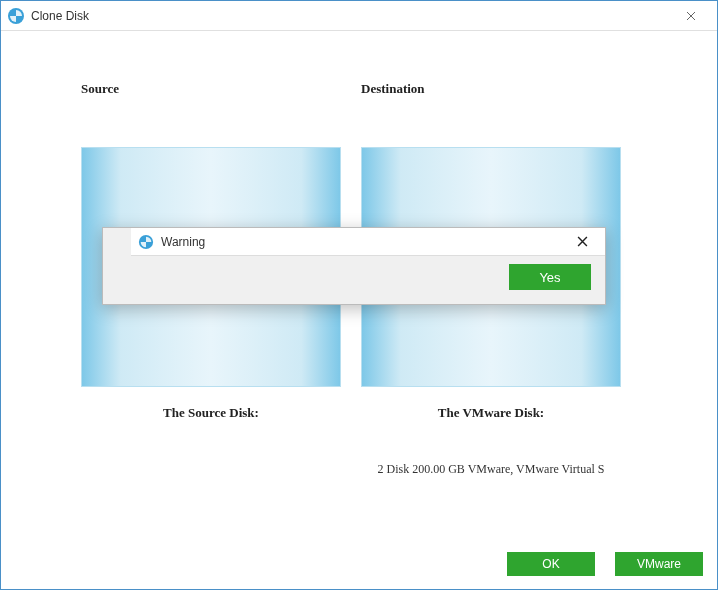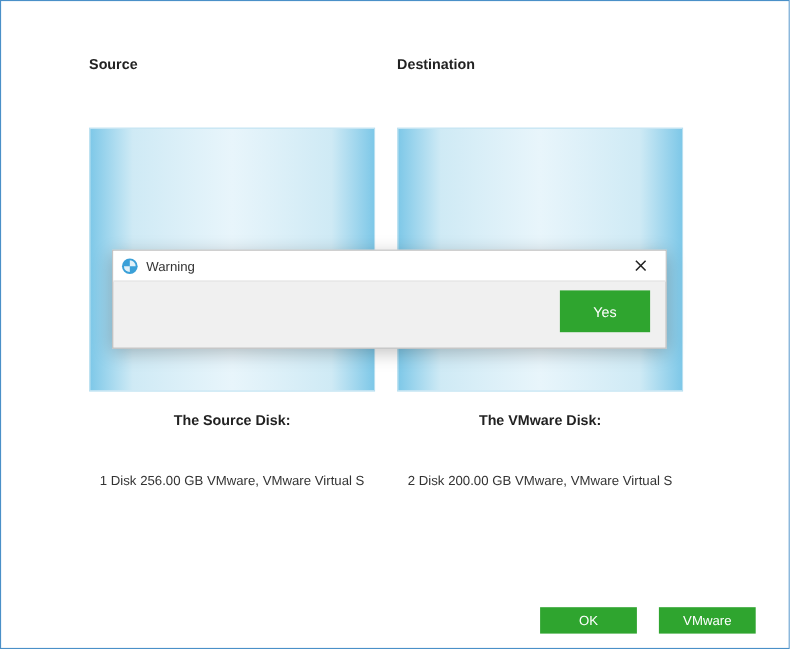--- a/index.html
+++ b/index.html
@@ -38,20 +38,21 @@
     .titlebar-close {
       width: 40px; height: 28px;
       display: flex; align-items: center; justify-content: center;
       color: #555;
       cursor: default;
     }
     .content {
       flex: 1;
       padding: 50px 120px 0 80px;
       position: relative;
+      font-family: Liberation Serif, serif;
     }
     .columns {
       display: flex;
       gap: 20px;
     }
     .col {
       flex: 1;
       display: flex;
       flex-direction: column;
       align-items: center;
@@ -82,21 +83,21 @@
       text-align: center;
       width: 260px;
       line-height: 1.4;
     }
     .footer {
       height: 50px;
       display: flex;
       align-items: center;
       justify-content: flex-end;
       gap: 20px;
-      padding-right: 30px;
+      padding-right: 14px;
     }
     .btn {
       min-width: 88px;
       height: 24px;
       background: #2fa52f;
       color: #fff;
       font-size: 12px;
       border: none;
       display: flex;
       align-items: center;
@@ -115,20 +116,21 @@
       box-shadow: 0 4px 16px rgba(0,0,0,0.25);
       z-index: 10;
     }
     .dialog-titlebar {
       height: 28px;
       background: #fff;
       display: flex;
       align-items: center;
       padding: 0 6px;
       border-bottom: 1px solid #ddd;
+      margin-left: 28px;
     }
     .dialog-titlebar .titlebar-title { font-size: 12px; }
     .dialog-close {
       width: 34px; height: 24px;
       display: flex; align-items: center; justify-content: center;
       color: #333;
       cursor: default;
     }
     .dialog-body {
       display: flex;
@@ -145,36 +147,51 @@
       line-height: 1.45;
     }
     .dialog-footer {
       display: flex;
       justify-content: flex-end;
       gap: 16px;
       padding: 8px 14px 14px 14px;
     }
     .dialog-footer .btn {
       min-width: 82px;
-      height: 38px;
+      height: 26px;
       font-size: 13px;
     }
   </style>
 </head>
 <body>
 
 <div class="window">
+  <div class="titlebar">
+    <span class="titlebar-icon">
+      <svg viewBox="0 0 18 18" width="18" height="18">
+        <circle cx="9" cy="9" r="8" fill="#3aa0d8"></circle>
+        <path d="M9 3 A6 6 0 0 1 15 9 L9 9 Z" fill="#fff" opacity="0.85"></path>
+        <path d="M9 15 A6 6 0 0 1 3 9 L9 9 Z" fill="#fff" opacity="0.85"></path>
+      </svg>
+    </span>
+    <span class="titlebar-title">Clone Disk</span>
+    <span class="titlebar-spacer"></span>
+    <span class="titlebar-close">
+      <svg viewBox="0 0 10 10" width="10" height="10">
+          <path d="M1 1 L9 9 M9 1 L1 9" stroke="#666" stroke-width="1"></path>
+        </svg>
+    </span>
+  </div>
 
   <div class="content">
     <div class="columns">
       <div class="col">
         <div class="col-header">Source</div>
         <div class="disk-box"></div>
         <div class="disk-label">The Source Disk:</div>
-        <div class="disk-desc">1 Disk 256.00 GB VMware,  VMware Virtual S</div>
       </div>
       <div class="col">
         <div class="col-header">Destination</div>
         <div class="disk-box"></div>
         <div class="disk-label">The VMware Disk:</div>
         <div class="disk-desc">2 Disk 200.00 GB VMware,  VMware Virtual S</div>
       </div>
     </div>
   </div>
 

